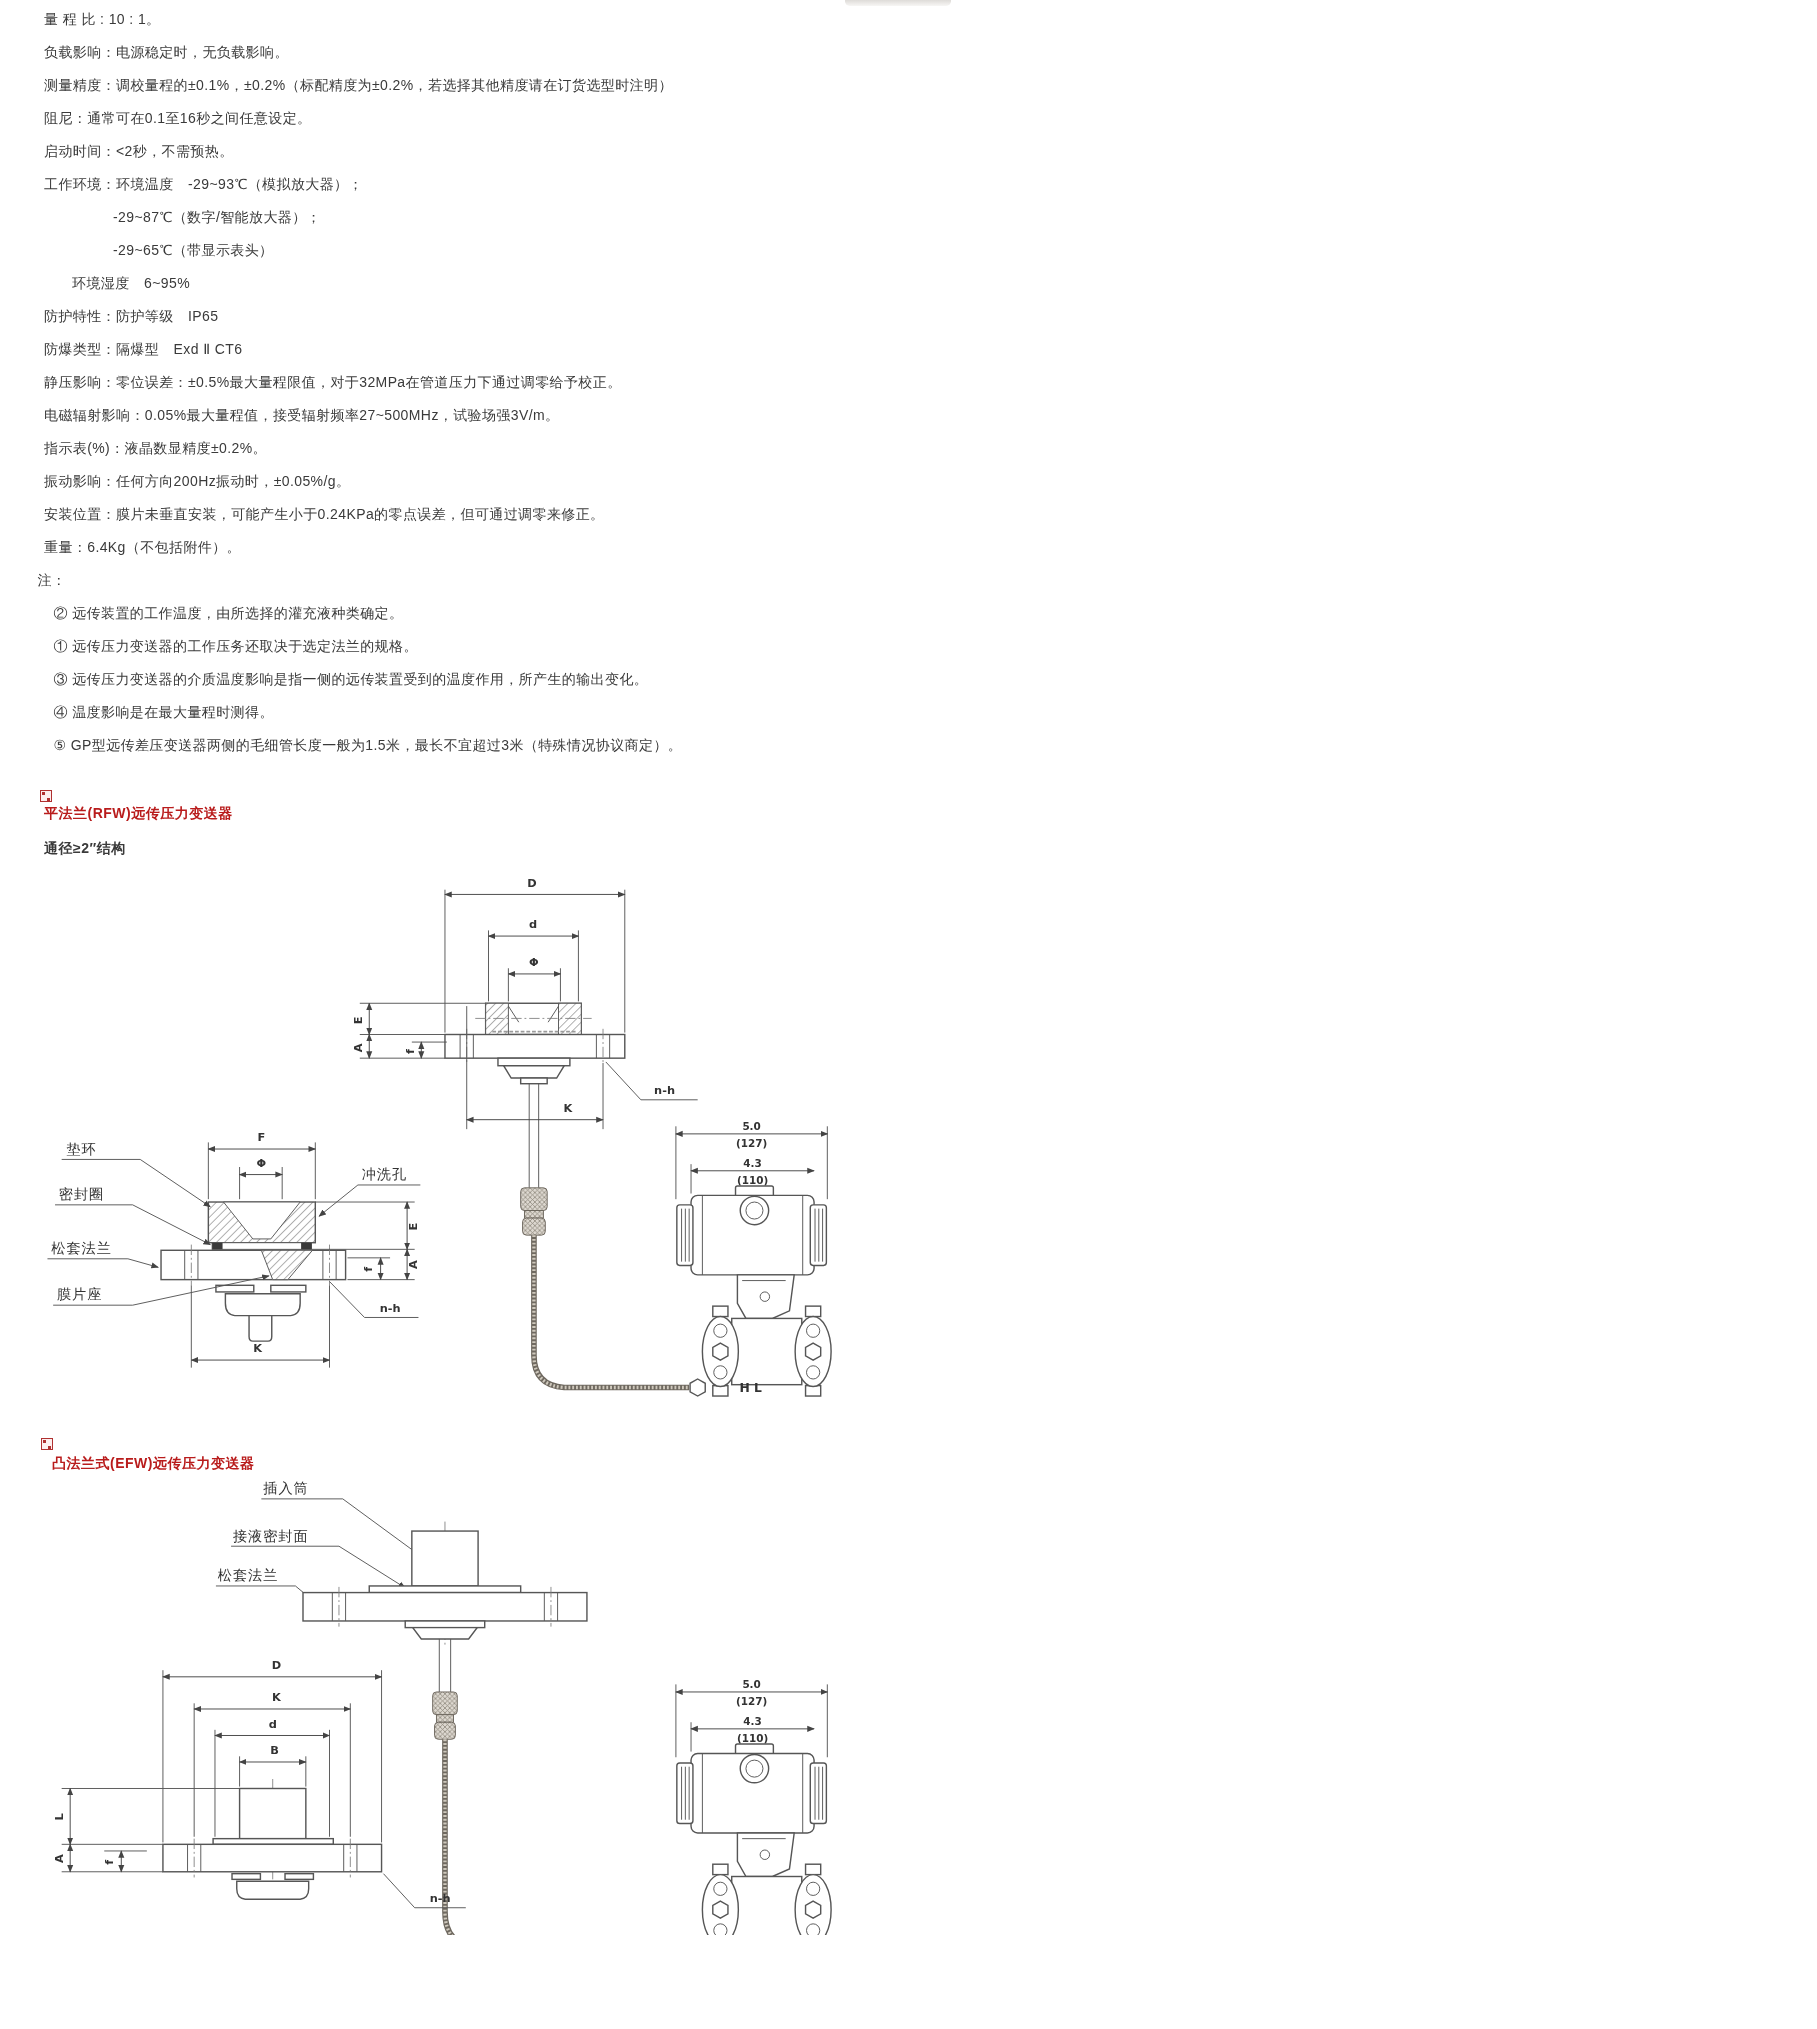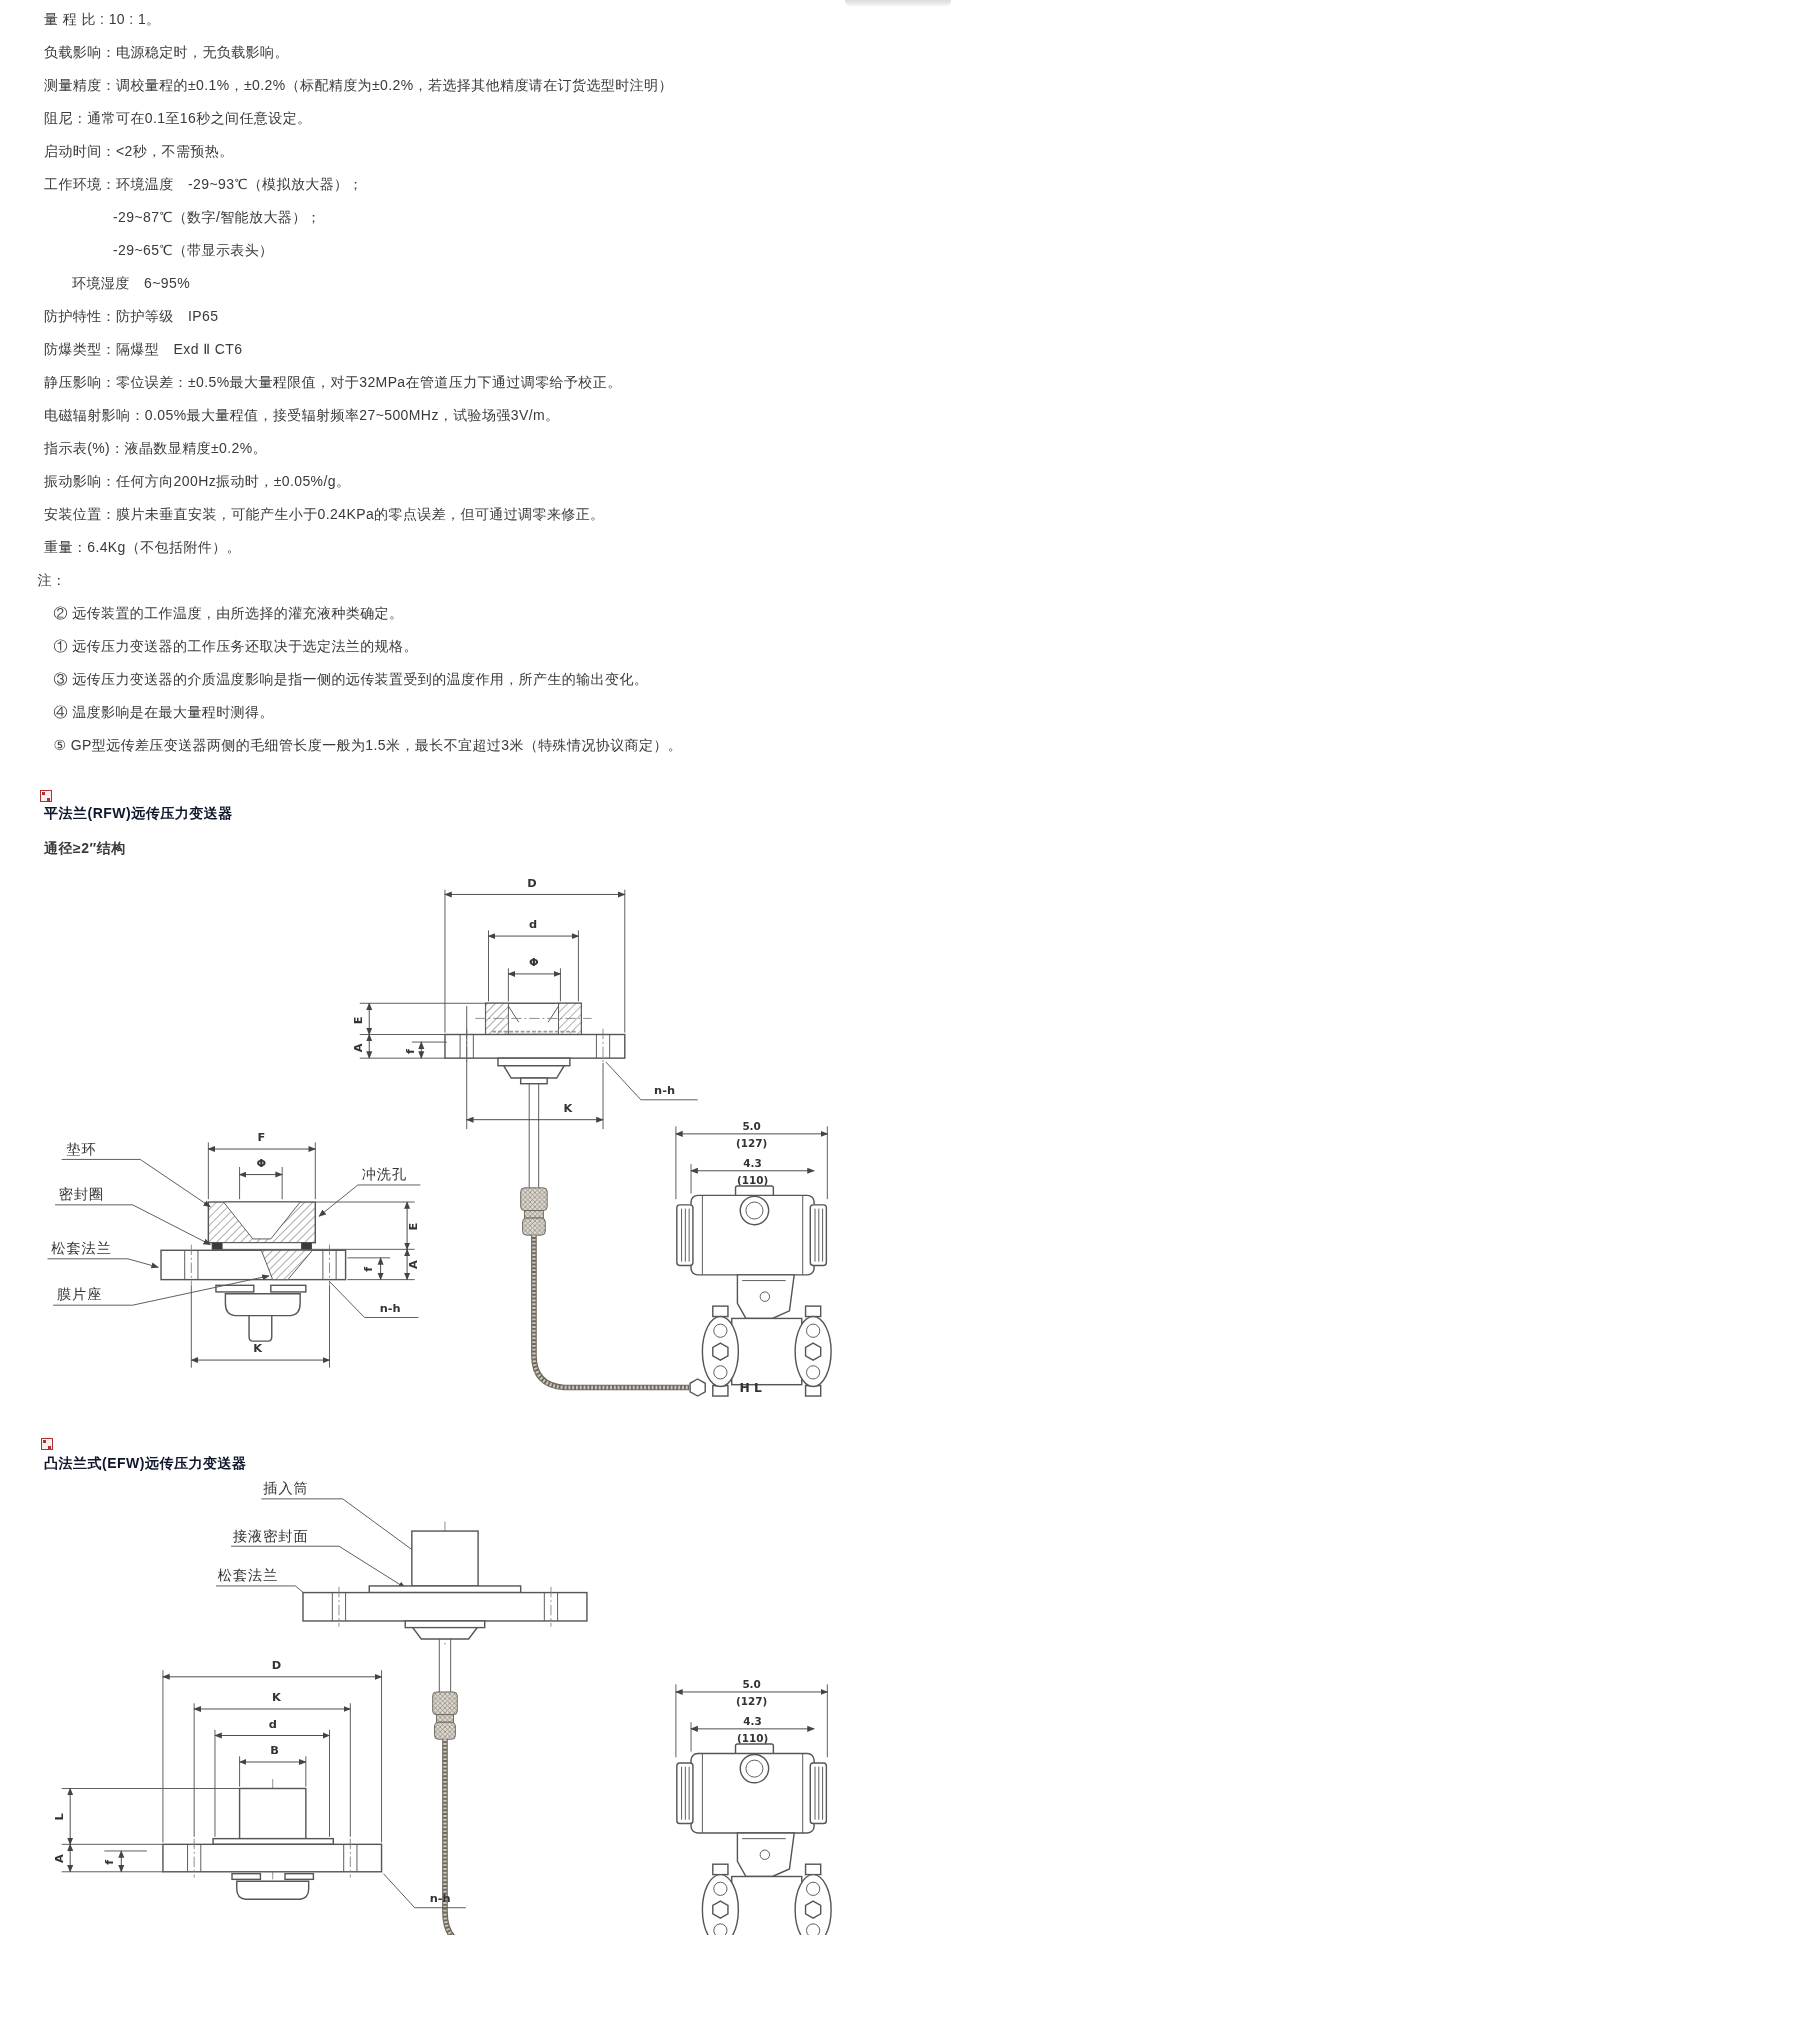--- a/index.html
+++ b/index.html
@@ -7,21 +7,21 @@
         font-family:"Liberation Sans",sans-serif;color:#3a3a3a;}
   .top-smudge{position:absolute;left:845px;top:0;width:106px;height:5.7px;
         background:linear-gradient(#d8d5d1,#f6f5f3);border-radius:0 0 4.7px 4.7px;opacity:.85;}
   .bottom-sliver{position:absolute;left:62px;top:2026px;width:194px;height:3.8px;background:#c9c7c3;opacity:.7;}
   .specs{position:absolute;left:44px;top:2.8px;width:1420px;}
   .ln{height:33px;line-height:33px;font-size:14px;letter-spacing:0.4px;white-space:nowrap;}
   .ind1{padding-left:28px;}
   .ind2{padding-left:69px;}
   .nhdr{margin-left:-6.6px;}
   .note{padding-left:9.5px;}
-  .sec-title{position:absolute;font-size:14px;font-weight:bold;letter-spacing:0.5px;color:#0f172a;}
+  .sec-title{position:absolute;font-size:14px;font-weight:bold;letter-spacing:0.5px;color:#b91c1c;}
   .sec-sub{position:absolute;font-size:14px;letter-spacing:0.5px;font-weight:bold;}
   .bimg{position:absolute;width:9.5px;height:10.4px;border:1.4px solid #b03030;background:#fdeeee;}
   .bimg::before{content:"";position:absolute;left:0.9px;top:0.9px;width:2.8px;height:2.8px;background:#b03030;}
   .bimg::after{content:"";position:absolute;right:0.9px;bottom:0.9px;width:2.8px;height:2.8px;background:#b03030;}
   .drawing{position:absolute;}
   
   .ol{fill:#fff;stroke:#565656;stroke-width:1.5;}
   .thin{stroke:#565656;stroke-width:1;fill:none;}
   .dim{stroke:#444;stroke-width:1;fill:none;}
   .cl{stroke:#7d7d7d;stroke-width:.9;fill:none;stroke-dasharray:11 3 2 3;}
@@ -246,21 +246,21 @@
       <ellipse class="ol" cx="819" cy="513" rx="19" ry="37"></ellipse>
       <circle class="thin" cx="819" cy="491" r="7"></circle>
       <circle class="thin" cx="819" cy="535" r="7"></circle>
       <polygon class="ol" points="819,504 827,508.5 827,517.5 819,522 811,517.5 811,508.5"></polygon>
       <polygon class="ol" points="697,542 705,546.5 705,555.5 697,560 689,555.5 689,546.5"></polygon>
       <text class="dlb" x="753" y="556" text-anchor="middle" style="font-size:13px">H L</text>
     </g>
   </svg>
 
   <span class="bimg" style="left:41px;top:1438px;"></span>
-  <div class="sec-title" style="left:44px;top:1455px;">凸法兰式(EFW)远传压力变送器</div>
+  <div class="sec-title" style="left:52px;top:1455px;">凸法兰式(EFW)远传压力变送器</div>
 
   <svg class="drawing" style="left:38px;top:1476px;" width="795" height="554" viewBox="0 0 840 585">
     <defs>
       <marker id="ar2e" viewBox="0 0 10 10" refX="9" refY="5" markerWidth="8" markerHeight="8" orient="auto">
         <path d="M0,1 L10,5 L0,9 z" fill="#444"></path>
         </marker>
       <marker id="ar2s" viewBox="0 0 10 10" refX="9" refY="5" markerWidth="8" markerHeight="8" orient="auto-start-reverse">
         <path d="M0,1 L10,5 L0,9 z" fill="#444"></path>
         </marker>
       <pattern id="h2" width="6" height="6" patternUnits="userSpaceOnUse" patternTransform="rotate(45)">

